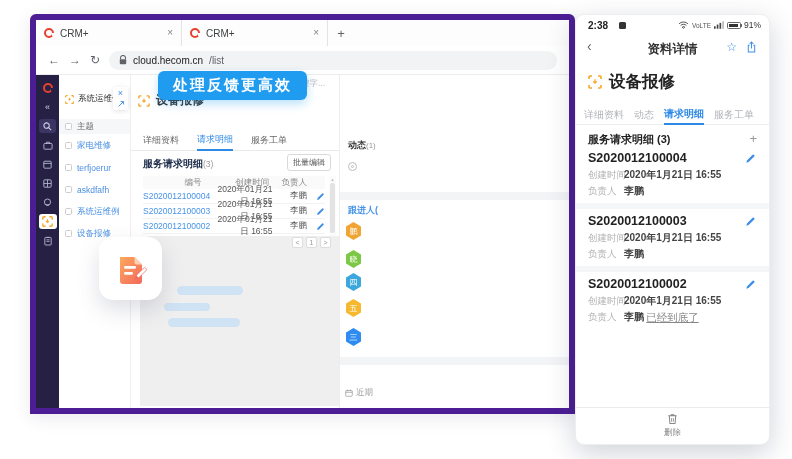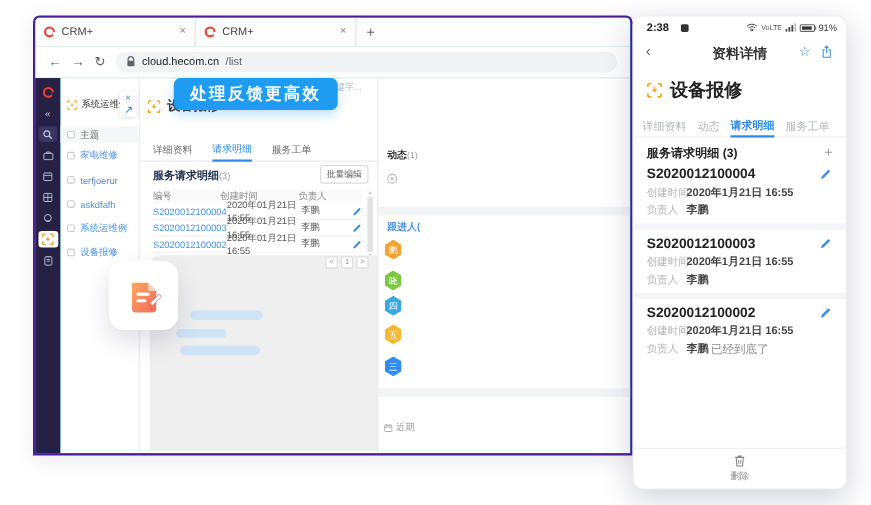--- a/index.html
+++ b/index.html
@@ -2,22 +2,22 @@
 <html><head>
 <meta charset="utf-8">
 <style>
   * { margin:0; padding:0; box-sizing:border-box; }
   html,body { background:#fff; }
   body { font-family:"Liberation Sans","DejaVu Sans",sans-serif; }
   .canvas { position:relative; width:792px; height:459px; background:#fff; overflow:hidden; }
 
   
   .browser { position:absolute; left:30px; top:14px; width:545px; height:400px;
-             background:#0ea5e9; border:2px solid #4c1d95; border-radius:6px 6px 0 0;
-             box-shadow:0 4px 18px rgba(40,50,80,.10); overflow:hidden; }
+             background:#d946ef; border:6px solid #4c1d95; border-radius:6px 6px 0 0;
+             box-shadow:0 4px 18px rgba(40,50,80,.10); overflow:hidden;text-align:right; }
   .tabstrip { height:26px; display:flex; align-items:stretch; background:#fdfdfd; }
   .tab { width:146px; display:flex; align-items:center; gap:6px; padding:0 8px;
          font-size:10px; color:#3c4043; border-right:1px solid #e3e3e3; }
   .tab .close { margin-left:auto; color:#80868b; font-size:10px; line-height:1; }
   .logo-ring { width:10px; height:10px; border:2.6px solid #e8402f; border-radius:50%; position:relative; flex:none; }
   .logo-ring i { position:absolute; right:-3px; top:3px; width:3px; height:3px; background:#fdfdfd; }
   .newtab { width:26px; display:flex; align-items:center; justify-content:center; color:#5f6368; font-size:13px; }
   .urlbar { height:29px; display:flex; align-items:center; gap:9px; padding:0 12px; border-bottom:1px solid #ececec; background:#fff; }
   .navglyph { color:#5f6368; font-size:12px; line-height:1; }
   .urlpill { flex:1; height:19px; background:#f1f3f4; border-radius:10px; display:flex; align-items:center; gap:6px; padding:0 10px; font-size:10px; }
@@ -114,21 +114,21 @@
   .p-tab { display:flex; align-items:center; }
   .p-tab.on { color:#2e8ae6; font-weight:bold; border-bottom:2px solid #2e8ae6; margin-bottom:-1px; }
   .p-sec { position:absolute; left:12px; top:117px; font-size:11px; font-weight:bold; color:#222; }
   .p-plus { position:absolute; right:12px; top:116px; color:#999; font-size:13px; }
   .p-card { position:absolute; left:0; right:0; height:52px; }
   .p-card .id { position:absolute; left:12px; top:2px; font-size:12.5px; font-weight:bold; color:#222; }
   .p-card .pen { position:absolute; right:13px; top:4px; }
   .p-card .lbl { position:absolute; left:12px; font-size:9.5px; color:#b3b3b3; }
   .p-card .val { position:absolute; left:48px; font-size:10px; color:#444; font-weight:bold; }
   .p-gap { position:absolute; left:0; right:0; height:6px; background:#f5f6f8; }
-  .p-end { position:absolute; left:0; right:0; top:296px; text-align:center; color:#888; font-size:10.5px; }
+  .p-end { position:absolute; left:0; right:0; top:296px; text-align:center; color:#888; font-size:10.5px;text-decoration:underline; }
   .p-bottom { position:absolute; left:0; right:0; bottom:0; height:37px; border-top:1px solid #ebebeb; display:flex; }
   .p-action { flex:1; display:flex; flex-direction:column; align-items:center; justify-content:center; gap:2px; color:#888; font-size:8.5px; }
 </style>
 </head>
 <body>
 
 <div class="canvas">
 
   <div class="browser">
     <div class="tabstrip">

